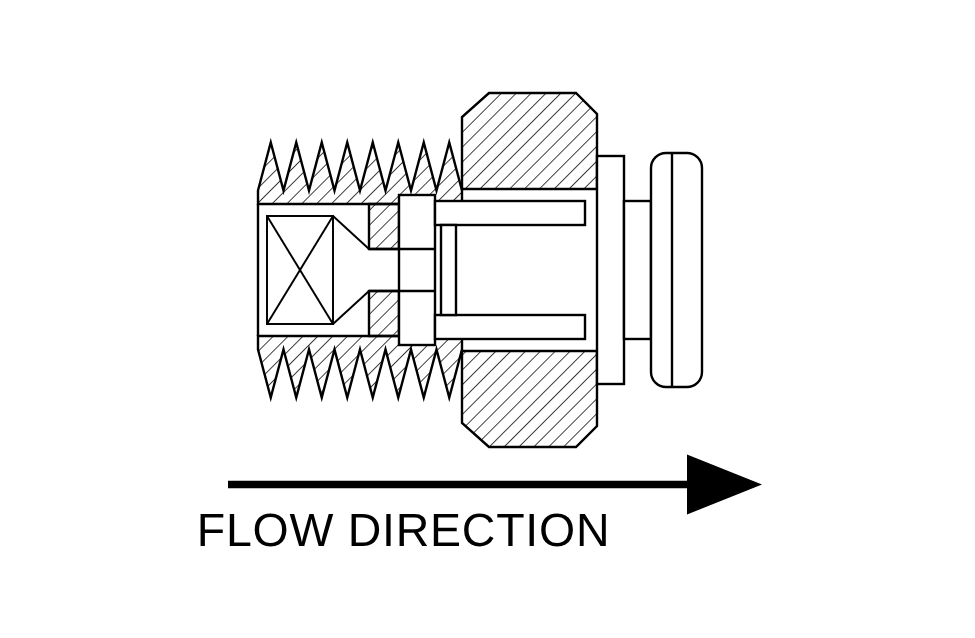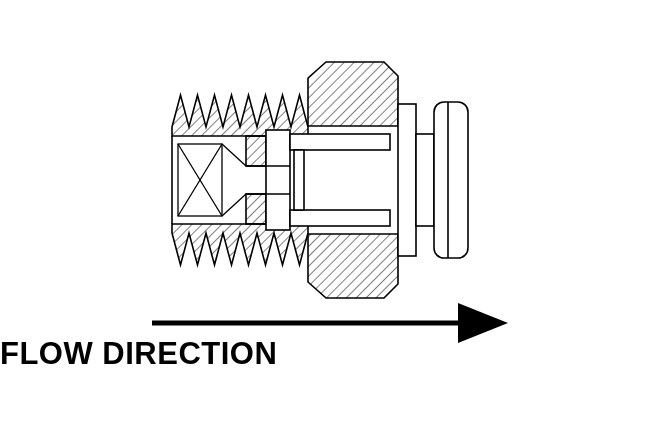--- a/index.html
+++ b/index.html
@@ -20,22 +20,23 @@
     left: 0;
     top: 0;
   }
   .flow-label {
     position: absolute;
     left: 0;
     top: 336px;
     width: 582px;
     box-sizing: border-box;
     padding-right: 44px;
+    text-align: center;
     font-size: 31px;
-    font-weight: 700;
+    font-weight: 400;
     letter-spacing: 0.5px;
     color: #000000;
     font-family: "Liberation Sans", sans-serif;
     user-select: none;
   }
 </style>
 </head>
 <body>
 
 <div class="canvas">

